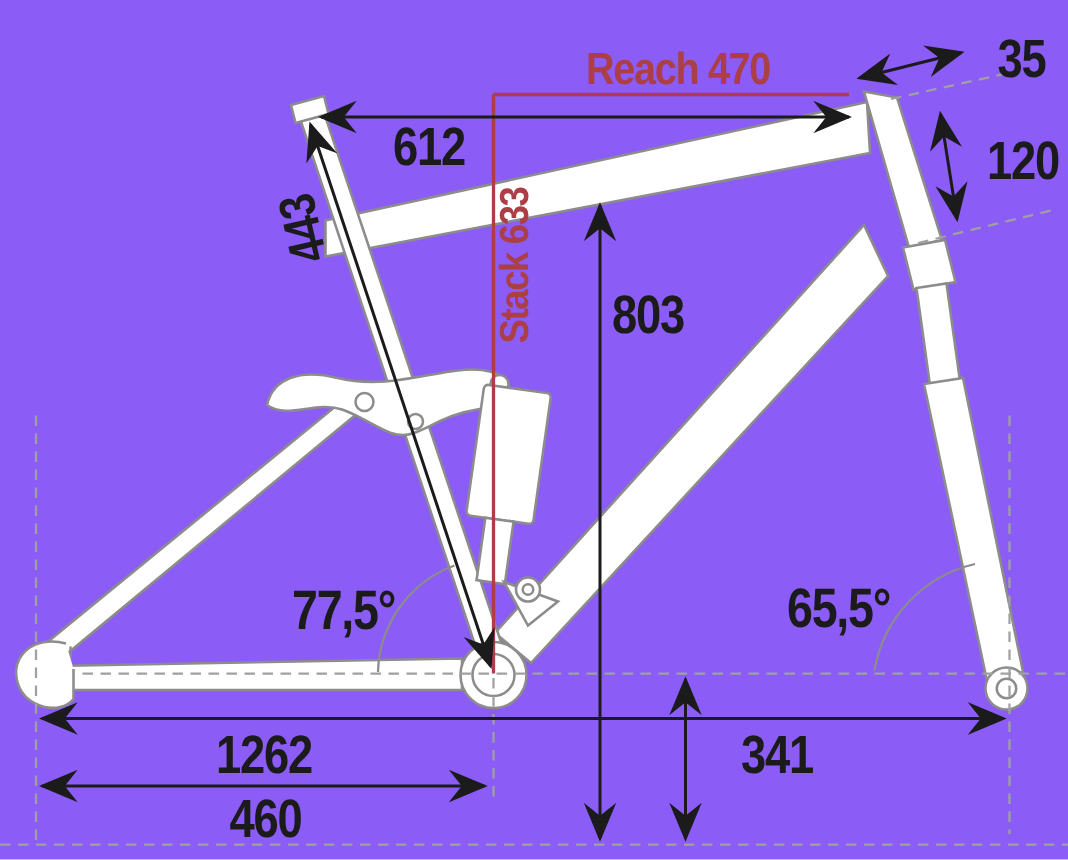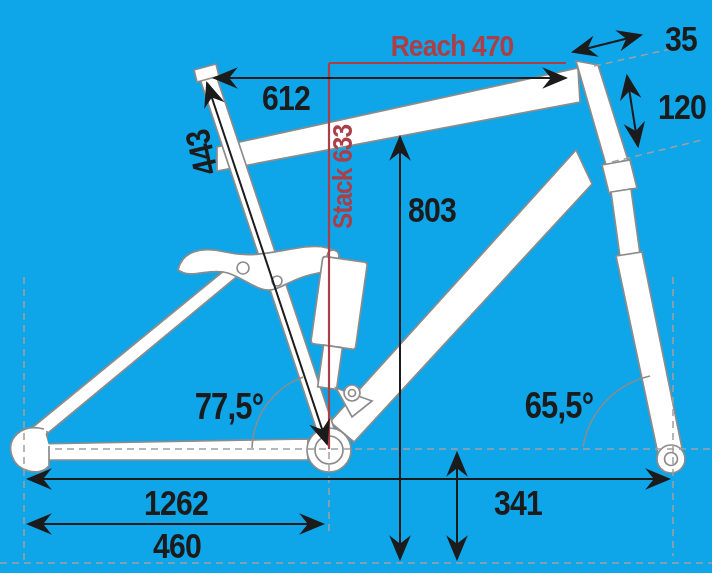--- a/index.html
+++ b/index.html
@@ -1,16 +1,16 @@
 <!DOCTYPE html>
 <html><head>
 <meta charset="utf-8">
 <style>
   html,body{margin:0;padding:0;background:#ffffff;}
-  .stage{position:relative;width:712px;height:573px;background:#0ea5e9;overflow:hidden;
+  .stage{position:relative;width:712px;height:573px;background:#8b5cf6;overflow:hidden;
          font-family:"Liberation Sans",sans-serif;}
   svg{position:absolute;left:0;top:0;}
   text{font-family:"Liberation Sans",sans-serif;font-weight:700;fill:#1b1b1b;letter-spacing:-1px;}
   text.red{fill:#AC3E46;}
   .frame{stroke:#8c8c8c;stroke-width:1.7;fill:#ffffff;}
   .frameln{stroke:#8c8c8c;stroke-width:1.7;fill:none;}
   .arc{stroke:#8c8c8c;stroke-width:1.5;fill:none;}
   .guide{stroke:#a0a0a0;stroke-width:1.5;fill:none;stroke-dasharray:7 5;}
   .redln{stroke:#AC3E46;stroke-width:2.2;fill:none;}
   .dim{stroke:#1b1b1b;stroke-width:2;fill:none;}

